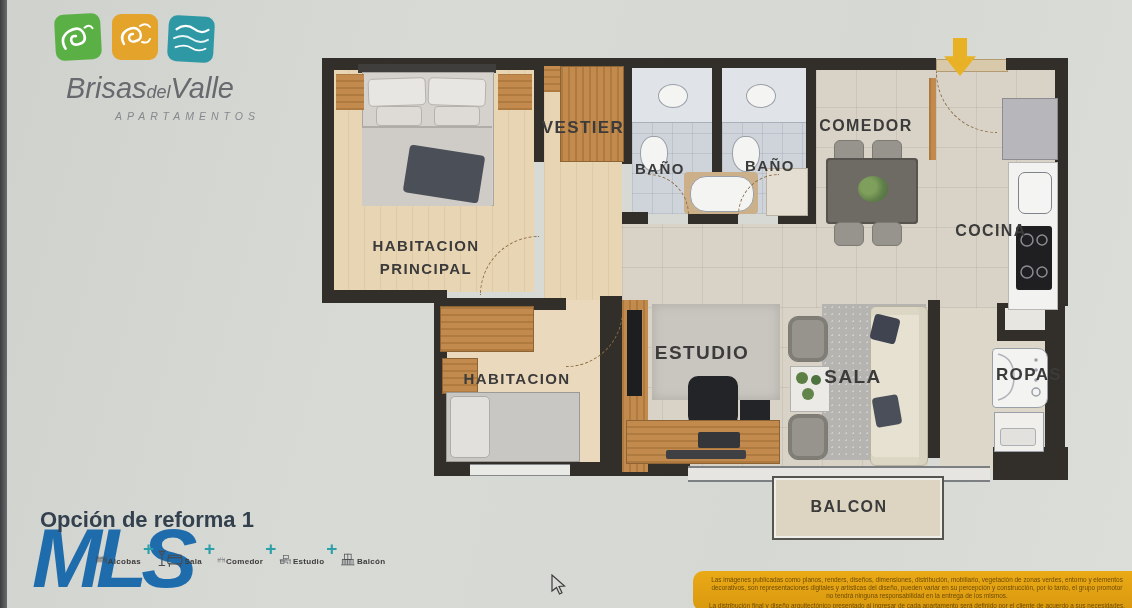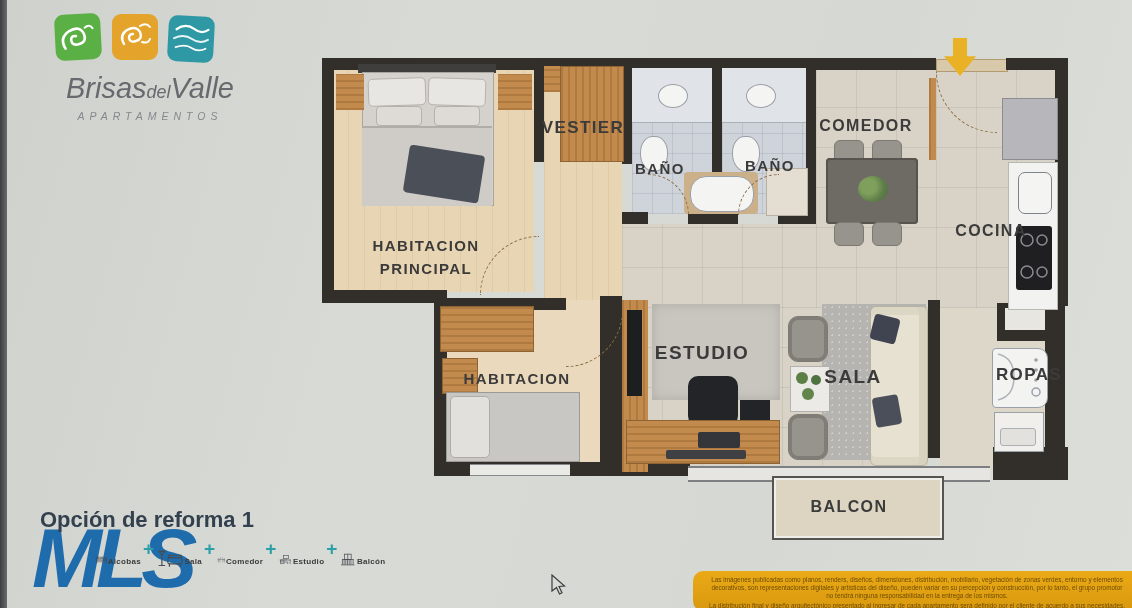--- a/index.html
+++ b/index.html
@@ -51,21 +51,21 @@
     <div class="abs" style="left:128px;top:4px;width:46px;height:46px;background:#2e98a5;border-radius:9px;transform:rotate(3deg);">
       <svg width="46" height="46" viewBox="0 0 46 46">
         <path d="M8 14 q9 -7 18 -1 q7 5 14 0" stroke="#fff" fill="none" stroke-width="2.2" stroke-linecap="round"></path>
         <path d="M6 23 q10 -5 18 0 q8 5 16 0" stroke="#e6f4f5" fill="none" stroke-width="2" stroke-linecap="round"></path>
         <path d="M8 32 q10 -4 16 0 q7 4 14 0" stroke="#fff" fill="none" stroke-width="1.8" stroke-linecap="round"></path>
       </svg>
     </div>
     <div class="abs" style="left:0;top:60px;width:220px;text-align:center;color:#66696e;">
       <span style="font-size:29px;">Brisas</span><span style="font-size:18px;">del</span><span style="font-size:29px;">Valle</span>
     </div>
-    <div class="abs" style="left:0;top:98px;width:220px;text-align:center;font-size:10.5px;letter-spacing:5px;color:#85888c;">APARTAMENTOS</div>
+    <div class="abs" style="left:0;top:98px;width:220px;text-align:right;font-size:10.5px;letter-spacing:5px;color:#85888c;">APARTAMENTOS</div>
   </div>
 
   <div class="abs" style="left:0;top:0;width:1132px;height:608px;font-weight:bold;">
 
     <div class="abs floor-wood" style="left:332px;top:68px;width:202px;height:224px;"></div>
     <div class="abs floor-wood" style="left:544px;top:68px;width:78px;height:238px;"></div>
     <div class="abs floor-bath" style="left:632px;top:68px;width:80px;height:146px;"></div>
     <div class="abs floor-bath" style="left:722px;top:68px;width:84px;height:146px;"></div>
     <div class="abs floor-tile" style="left:816px;top:70px;width:240px;height:238px;"></div>
     <div class="abs floor-tile" style="left:622px;top:224px;width:194px;height:84px;"></div>

